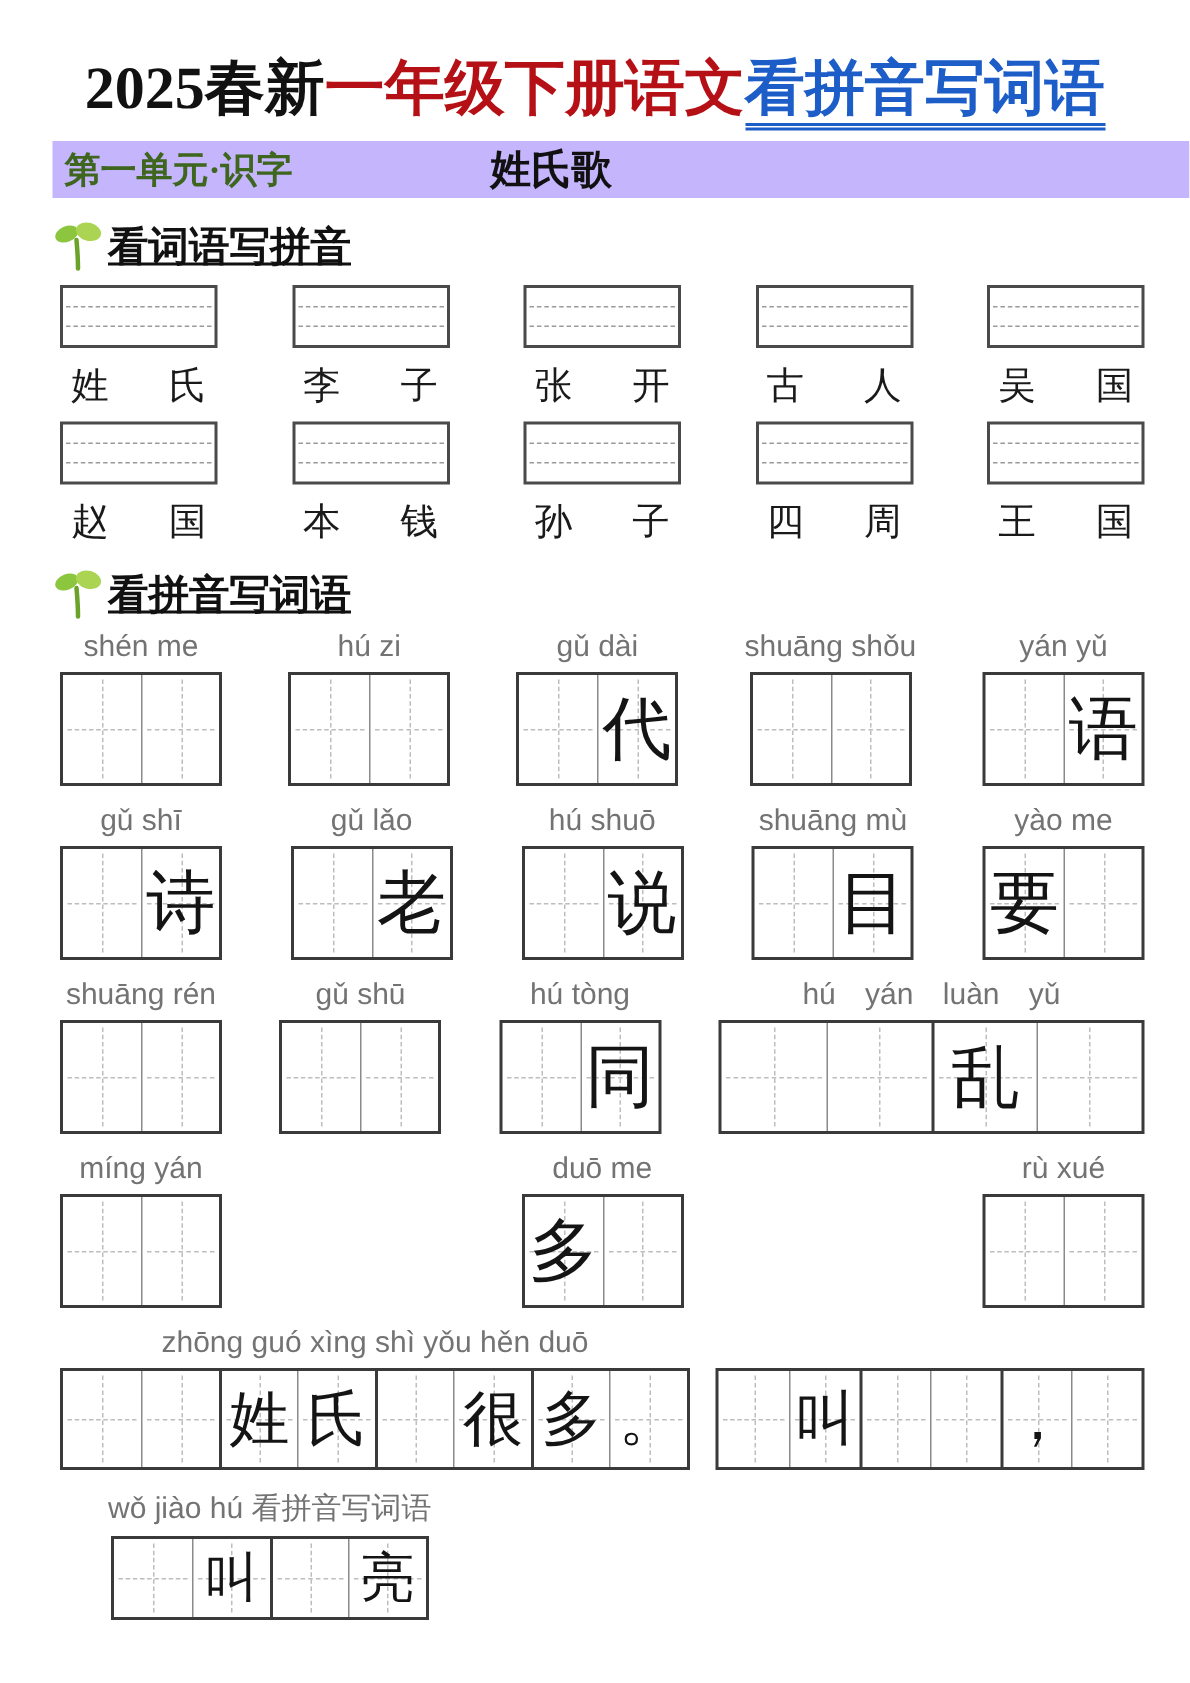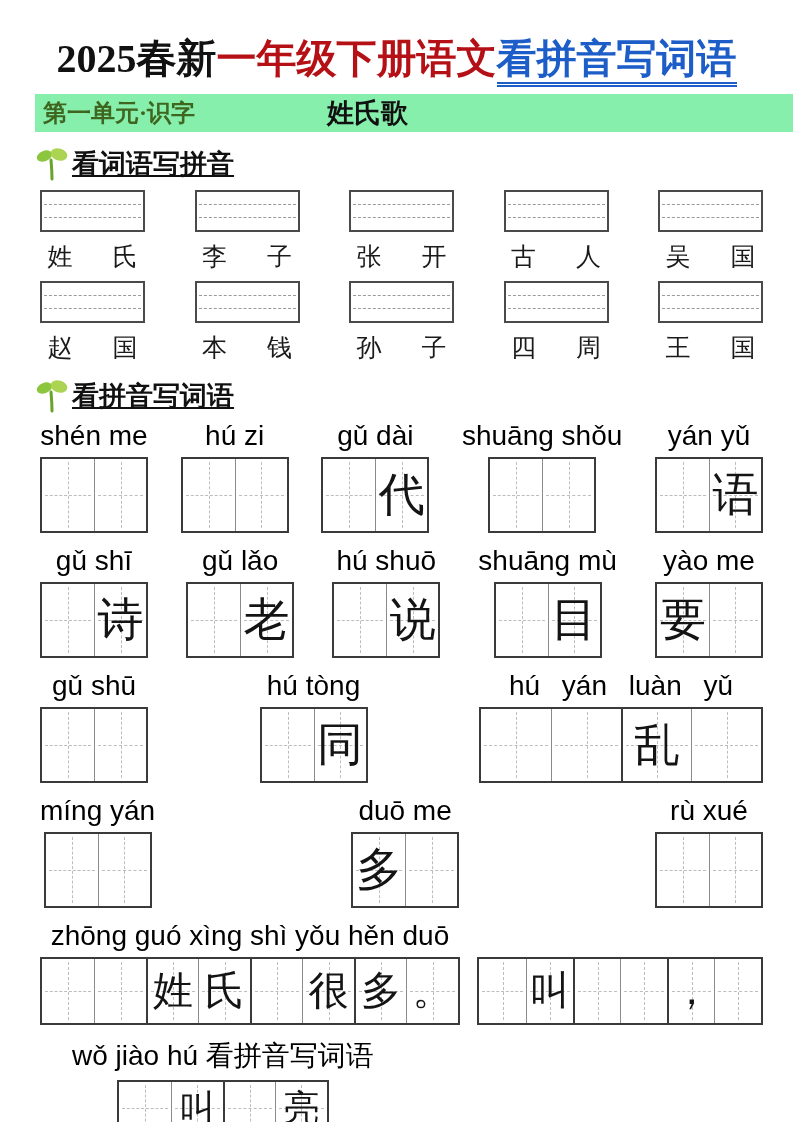--- a/index.html
+++ b/index.html
@@ -15,21 +15,21 @@
     text-align:center; margin-top:34px;
     font-family:Liberation Serif, serif;
     font-weight:900; font-size:40px; line-height:1.25; white-space:nowrap;
   }
   .title .t-black { color:#111111; }
   .title .t-red   { color:#b51016; }
   .title .t-blue  { color:#1c5dc8; border-bottom:5px double #1c5dc8; padding-bottom:1px; }
 
   
   .banner {
-    margin:10px 0 0 35px; height:38px; background:#86efac;
+    margin:10px 0 0 35px; height:38px; background:#c4b5fd;
     display:flex; align-items:center;
     font-family:"Liberation Serif","DejaVu Serif",serif; font-weight:700;
   }
   .banner .unit   { color:#3f661f; font-size:24px; padding-left:8px; }
   .banner .lesson { color:#111111; font-size:27px; margin-left:132px; }
 
   
   .sec-header {
     display:flex; align-items:center; gap:4px;
     margin:14px 0 6px 36px;
@@ -60,21 +60,21 @@
   }
 
   
   .s2-row {
     display:flex; justify-content:space-between; align-items:flex-end;
     margin:6px 30px 12px 40px;
   }
   .s2-row.r5 { justify-content:flex-start; margin-left:72px; }
   .s2-unit { display:flex; flex-direction:column; align-items:center; }
   .pinyin {
-    font-size:28px; font-weight:500; color:#000000;
+    font-size:20px; font-weight:500; color:#737373;
     margin-bottom:5px; white-space:nowrap; text-align:center;
   }
   .pinyin.sp-lg { word-spacing:14px; }
   .pinyin.sp-sm { word-spacing:7px; }
   .char-grid { display:flex; border:2px solid #3a3a3a; box-sizing:border-box; background:#fff; }
   .cell {
     position:relative; box-sizing:border-box;
     border-left:1px solid #8a8a8a;
     display:flex; align-items:center; justify-content:center;
   }
@@ -290,20 +290,27 @@
           <div class="char-grid">
             <div class="cell" style="width: 52px; height: 72px;">
               <span class="ch">要</span>
             </div>
             <div class="cell" style="width: 52px; height: 72px;"></div>
           </div>
         </div>
       </div>
       <div class="s2-row r2">
         <div class="s2-unit">
+          <div class="pinyin ">shuāng rén</div>
+          <div class="char-grid">
+            <div class="cell" style="width: 52px; height: 72px;"></div>
+            <div class="cell" style="width: 52px; height: 72px;"></div>
+          </div>
+        </div>
+        <div class="s2-unit">
           <div class="pinyin ">gǔ shū</div>
           <div class="char-grid">
             <div class="cell" style="width: 52px; height: 72px;"></div>
             <div class="cell" style="width: 52px; height: 72px;"></div>
           </div>
         </div>
         <div class="s2-unit">
           <div class="pinyin ">hú tòng</div>
           <div class="char-grid">
             <div class="cell" style="width: 52px; height: 72px;"></div>

